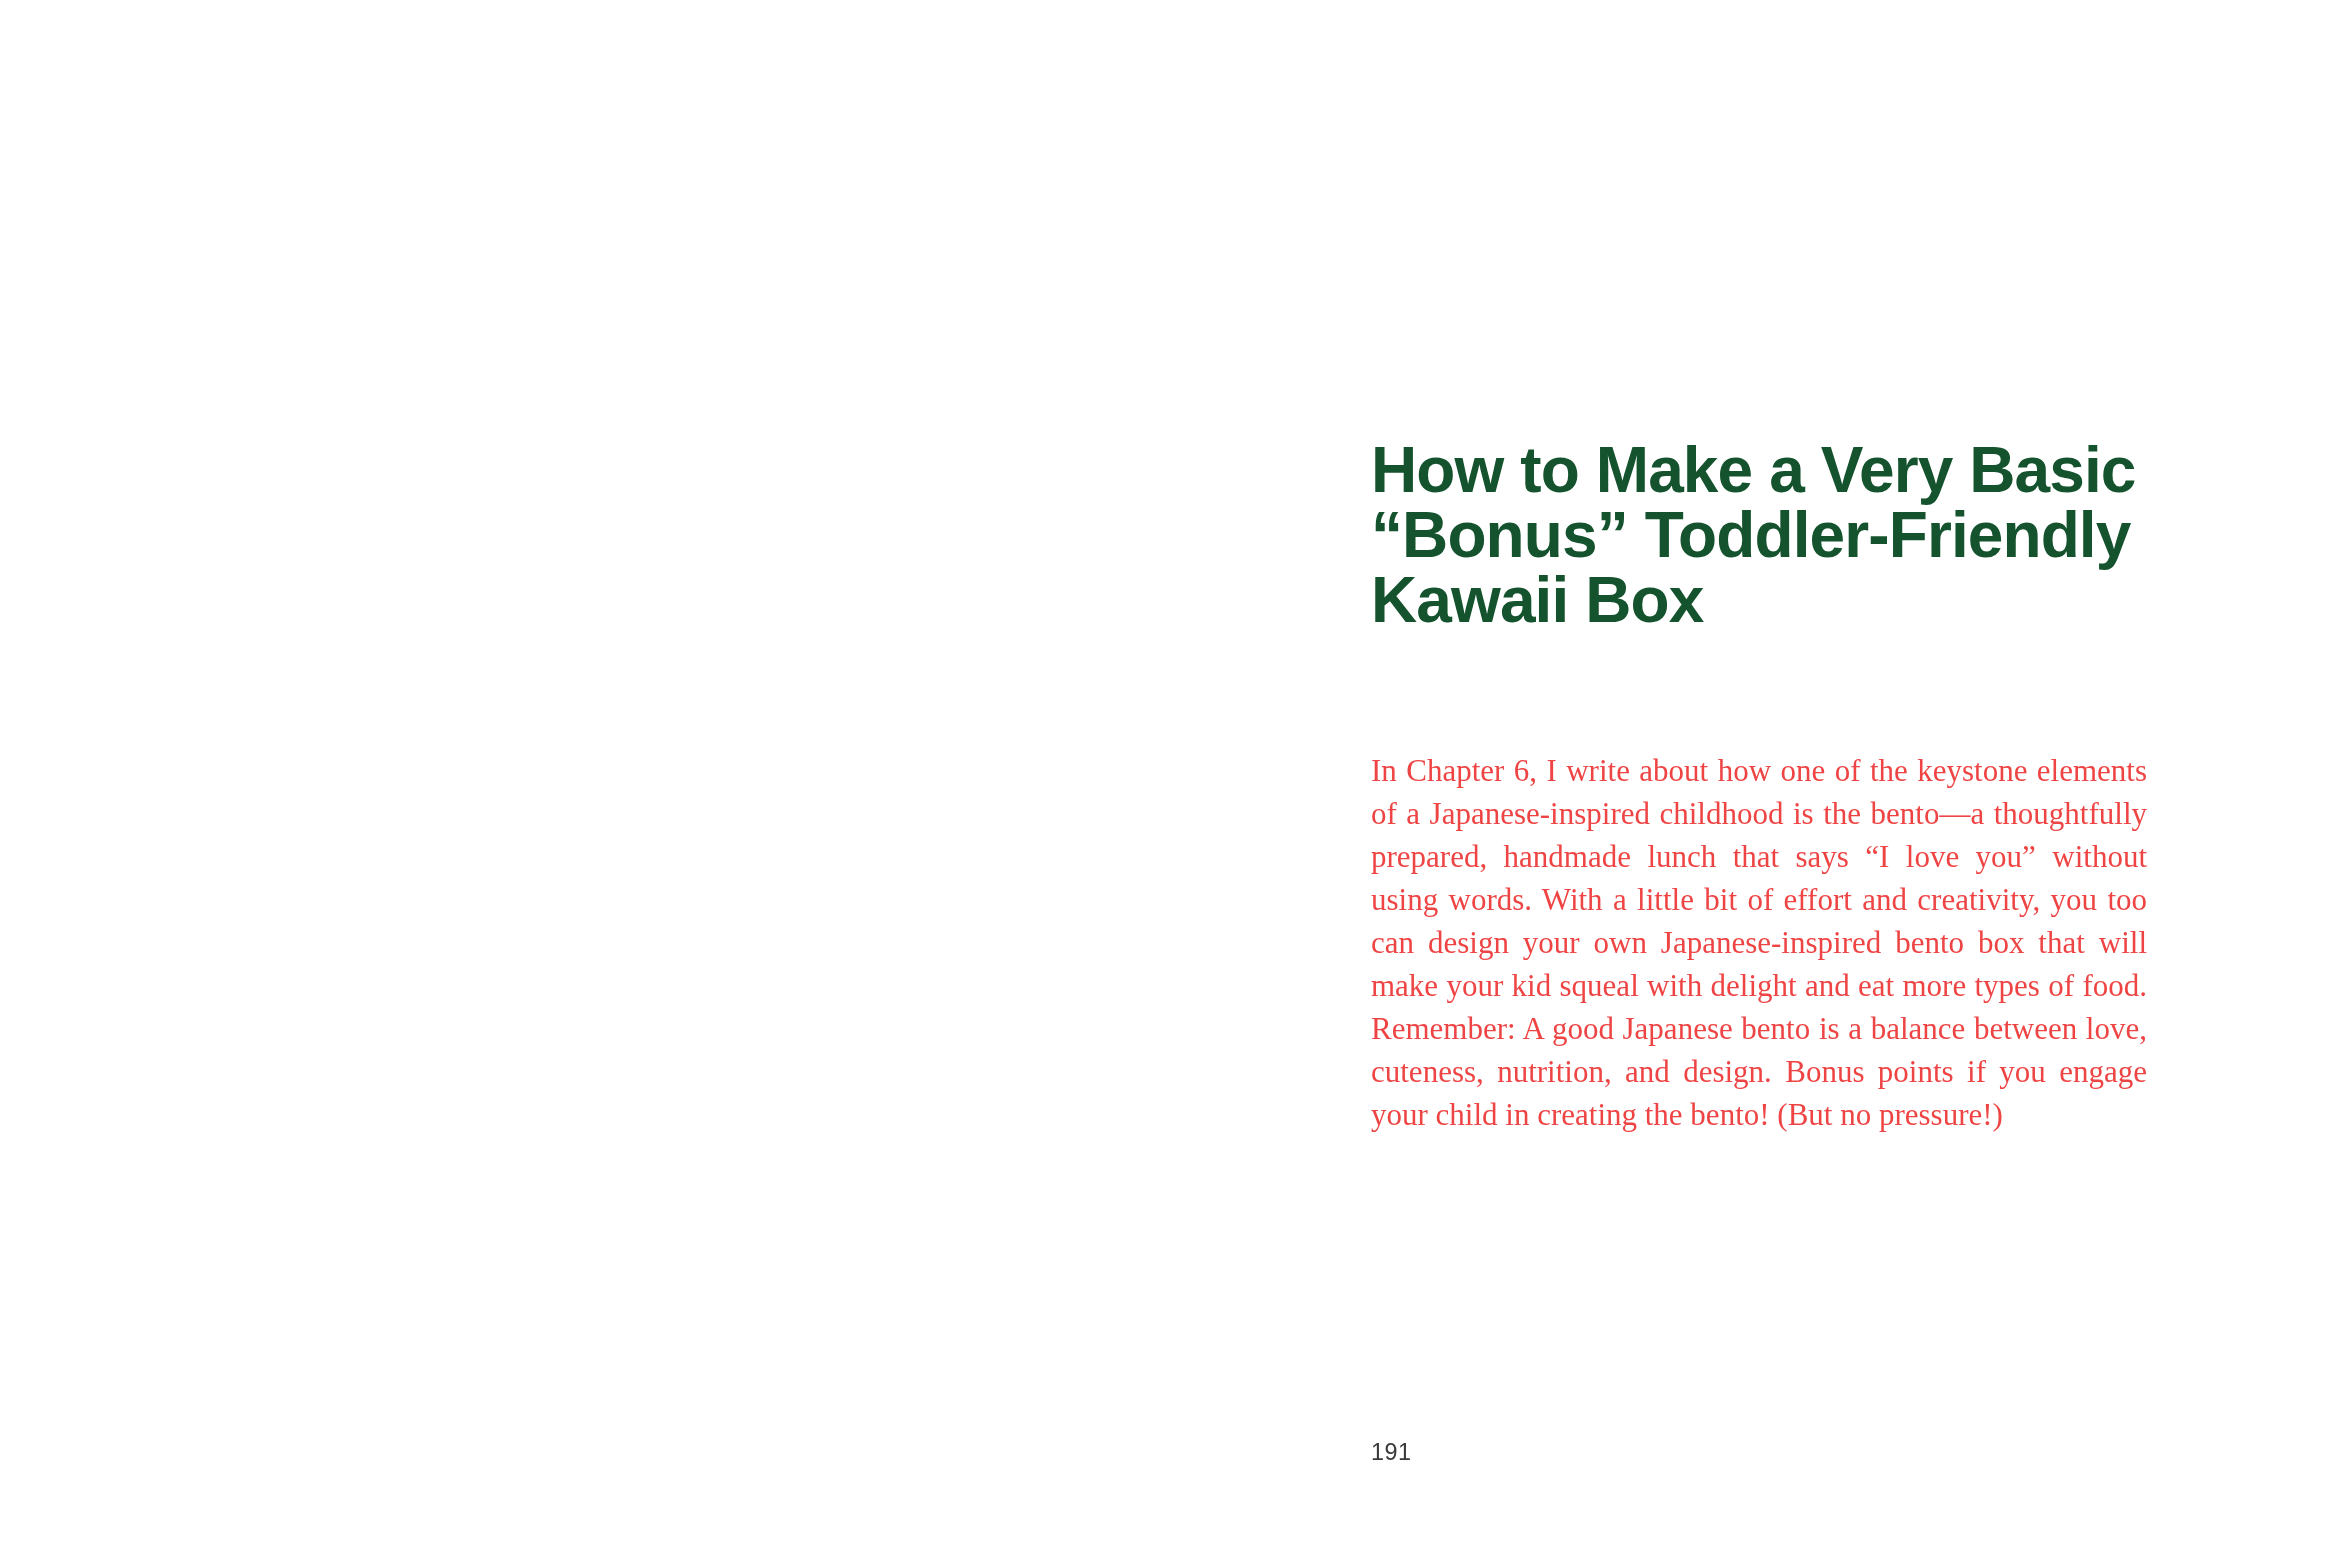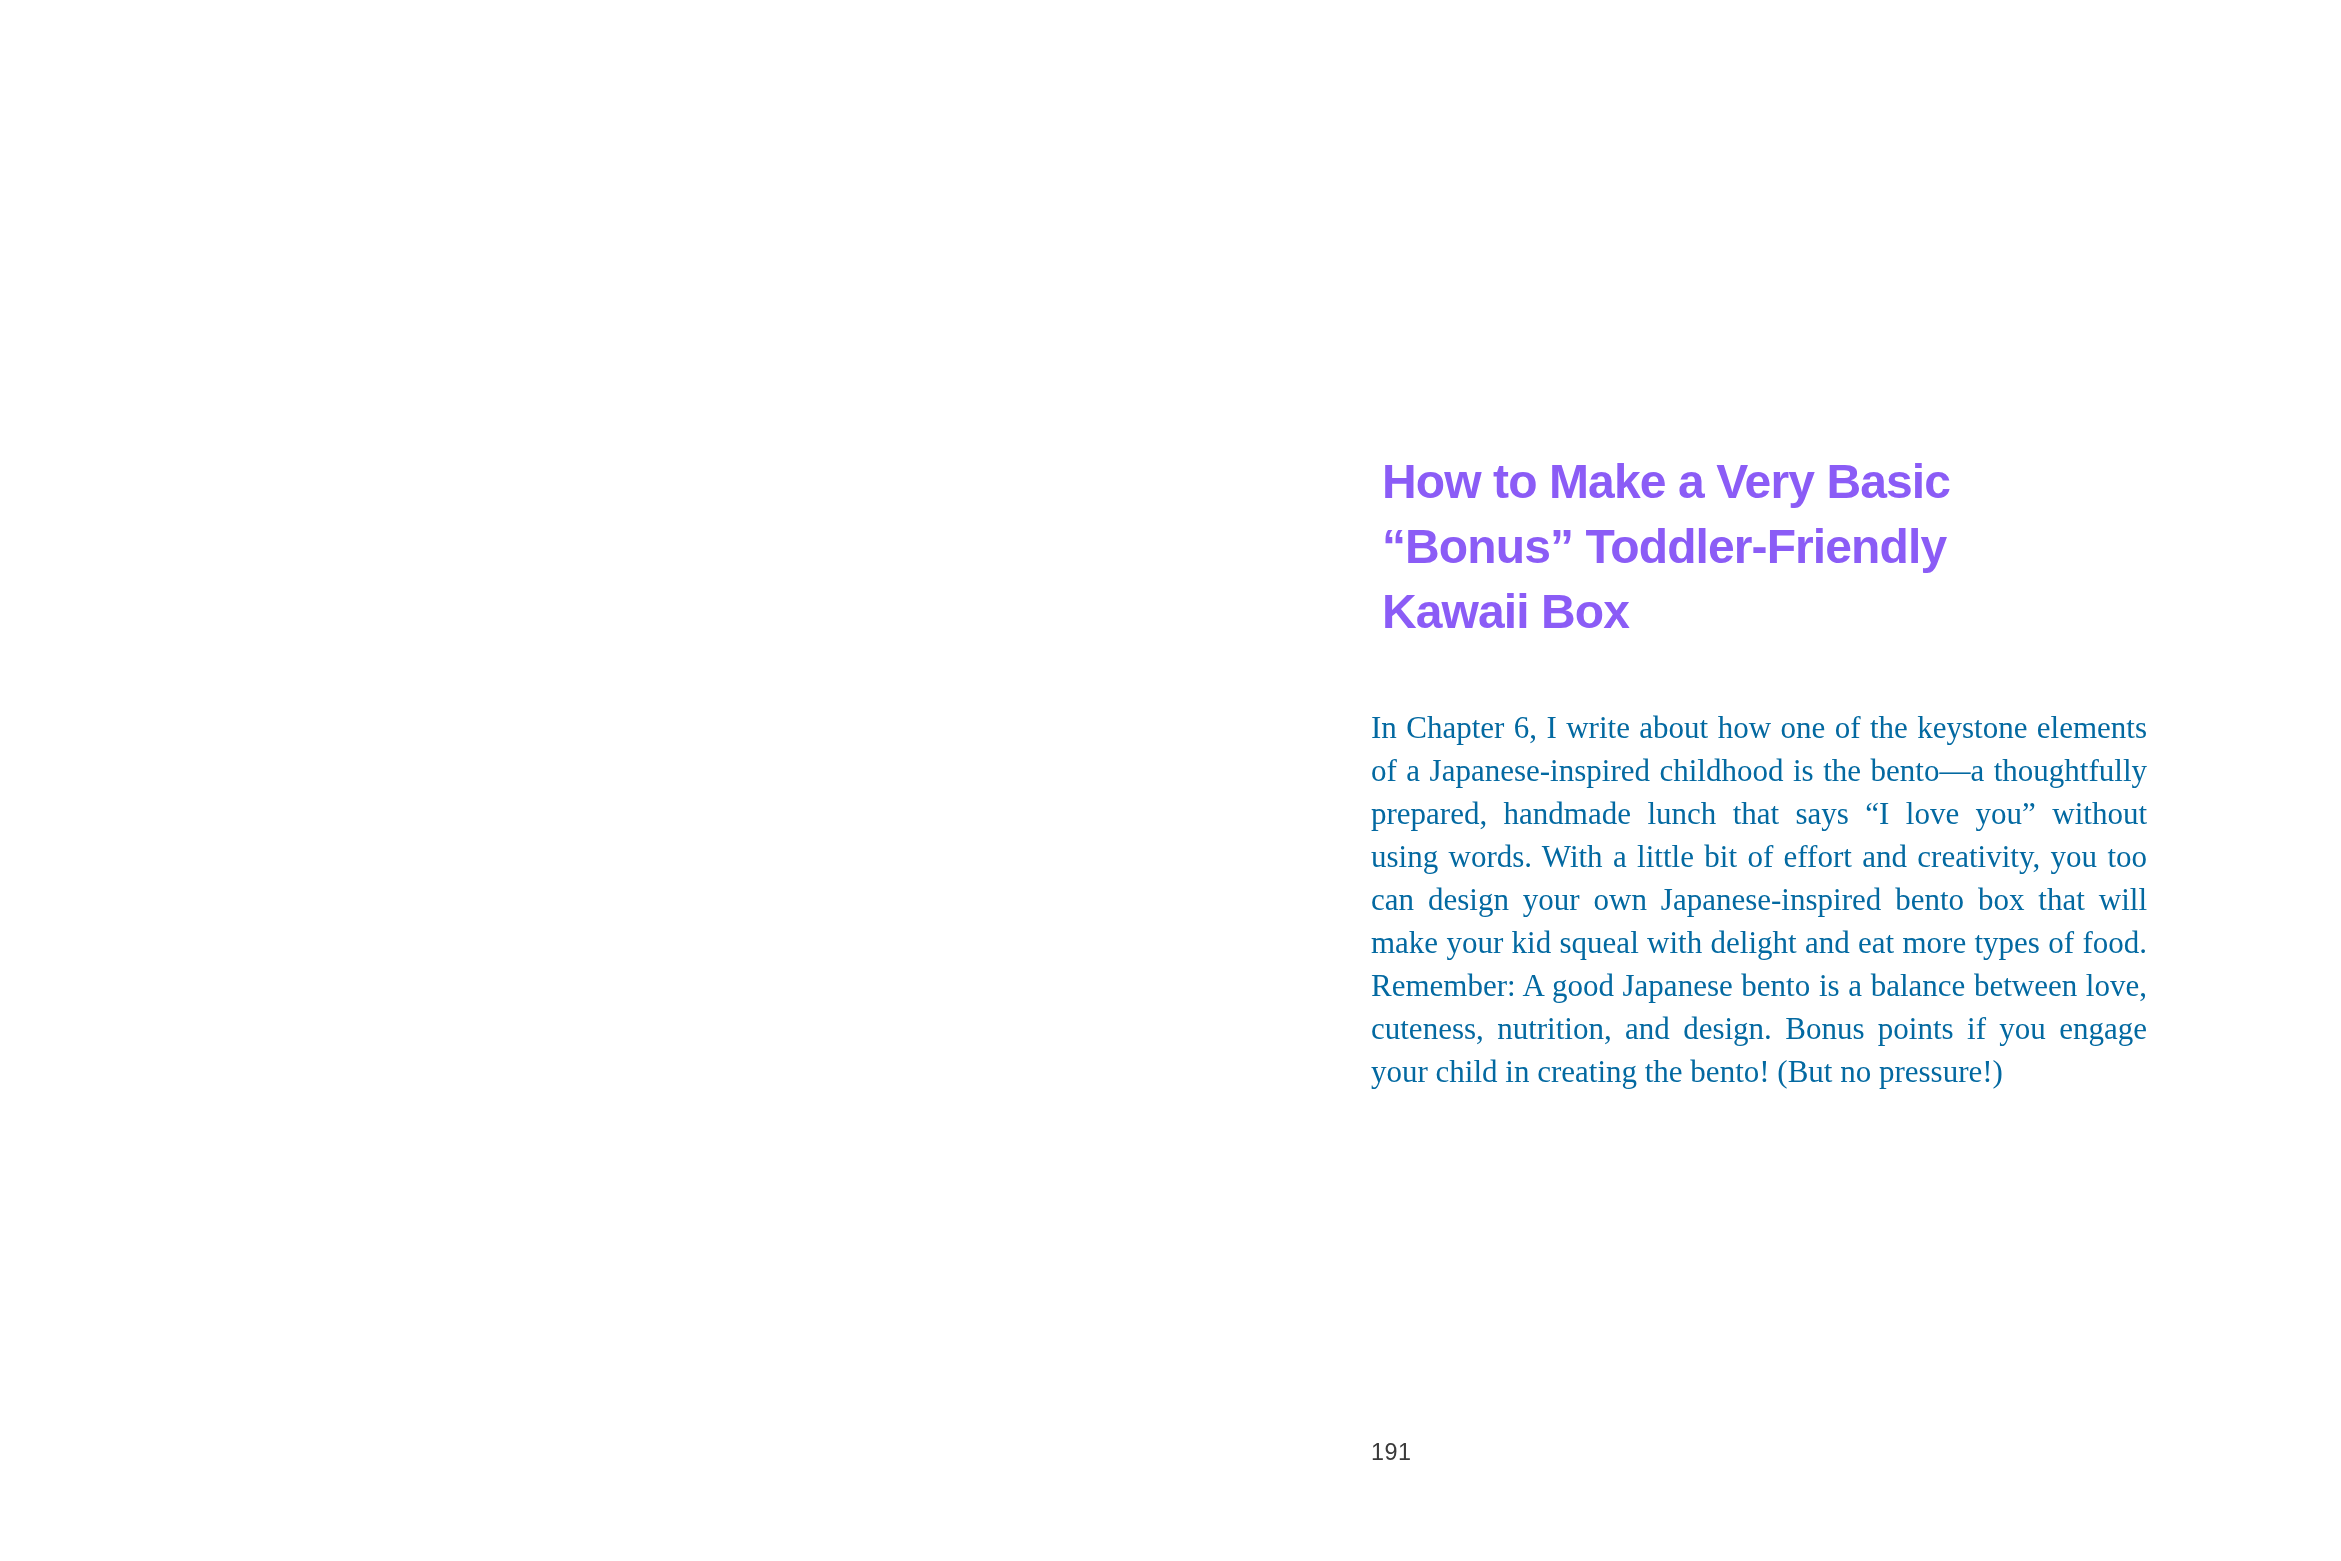--- a/index.html
+++ b/index.html
@@ -27,42 +27,42 @@
   .page-right {
     left: 1171px;
     width: 1171px;
     background: #ffffff;
   }
   .chapter-title {
     position: absolute;
     left: 200px;            
     top: 438px;
     width: 847px;
-    margin: 11px;
+    margin: 0;
     font-family: "Liberation Sans", "DejaVu Sans", sans-serif;
     font-weight: 700;
-    font-size: 48px;
+    font-size: 64px;
     line-height: 65px;
     letter-spacing: -0.9px;
-    color: #8b5cf6;
+    color: #14532d;
   }
   .title-line {
     display: block;
   }
   .body-text {
     position: absolute;
     left: 200px;            
-    top: 706px;
+    top: 749px;
     width: 776px;
     margin: 0;
     font-family: "Liberation Serif", "DejaVu Serif", serif;
     font-size: 31px;
     line-height: 43px;
     text-align: justify;
-    color: #0369a1;
+    color: #ef4444;
   }
   .page-number {
     position: absolute;
     left: 200px;
     top: 1439px;
     width: 776px;
     text-align: left;
     font-family: "Liberation Sans", "DejaVu Sans", sans-serif;
     font-weight: 400;
     font-size: 23.4px;

